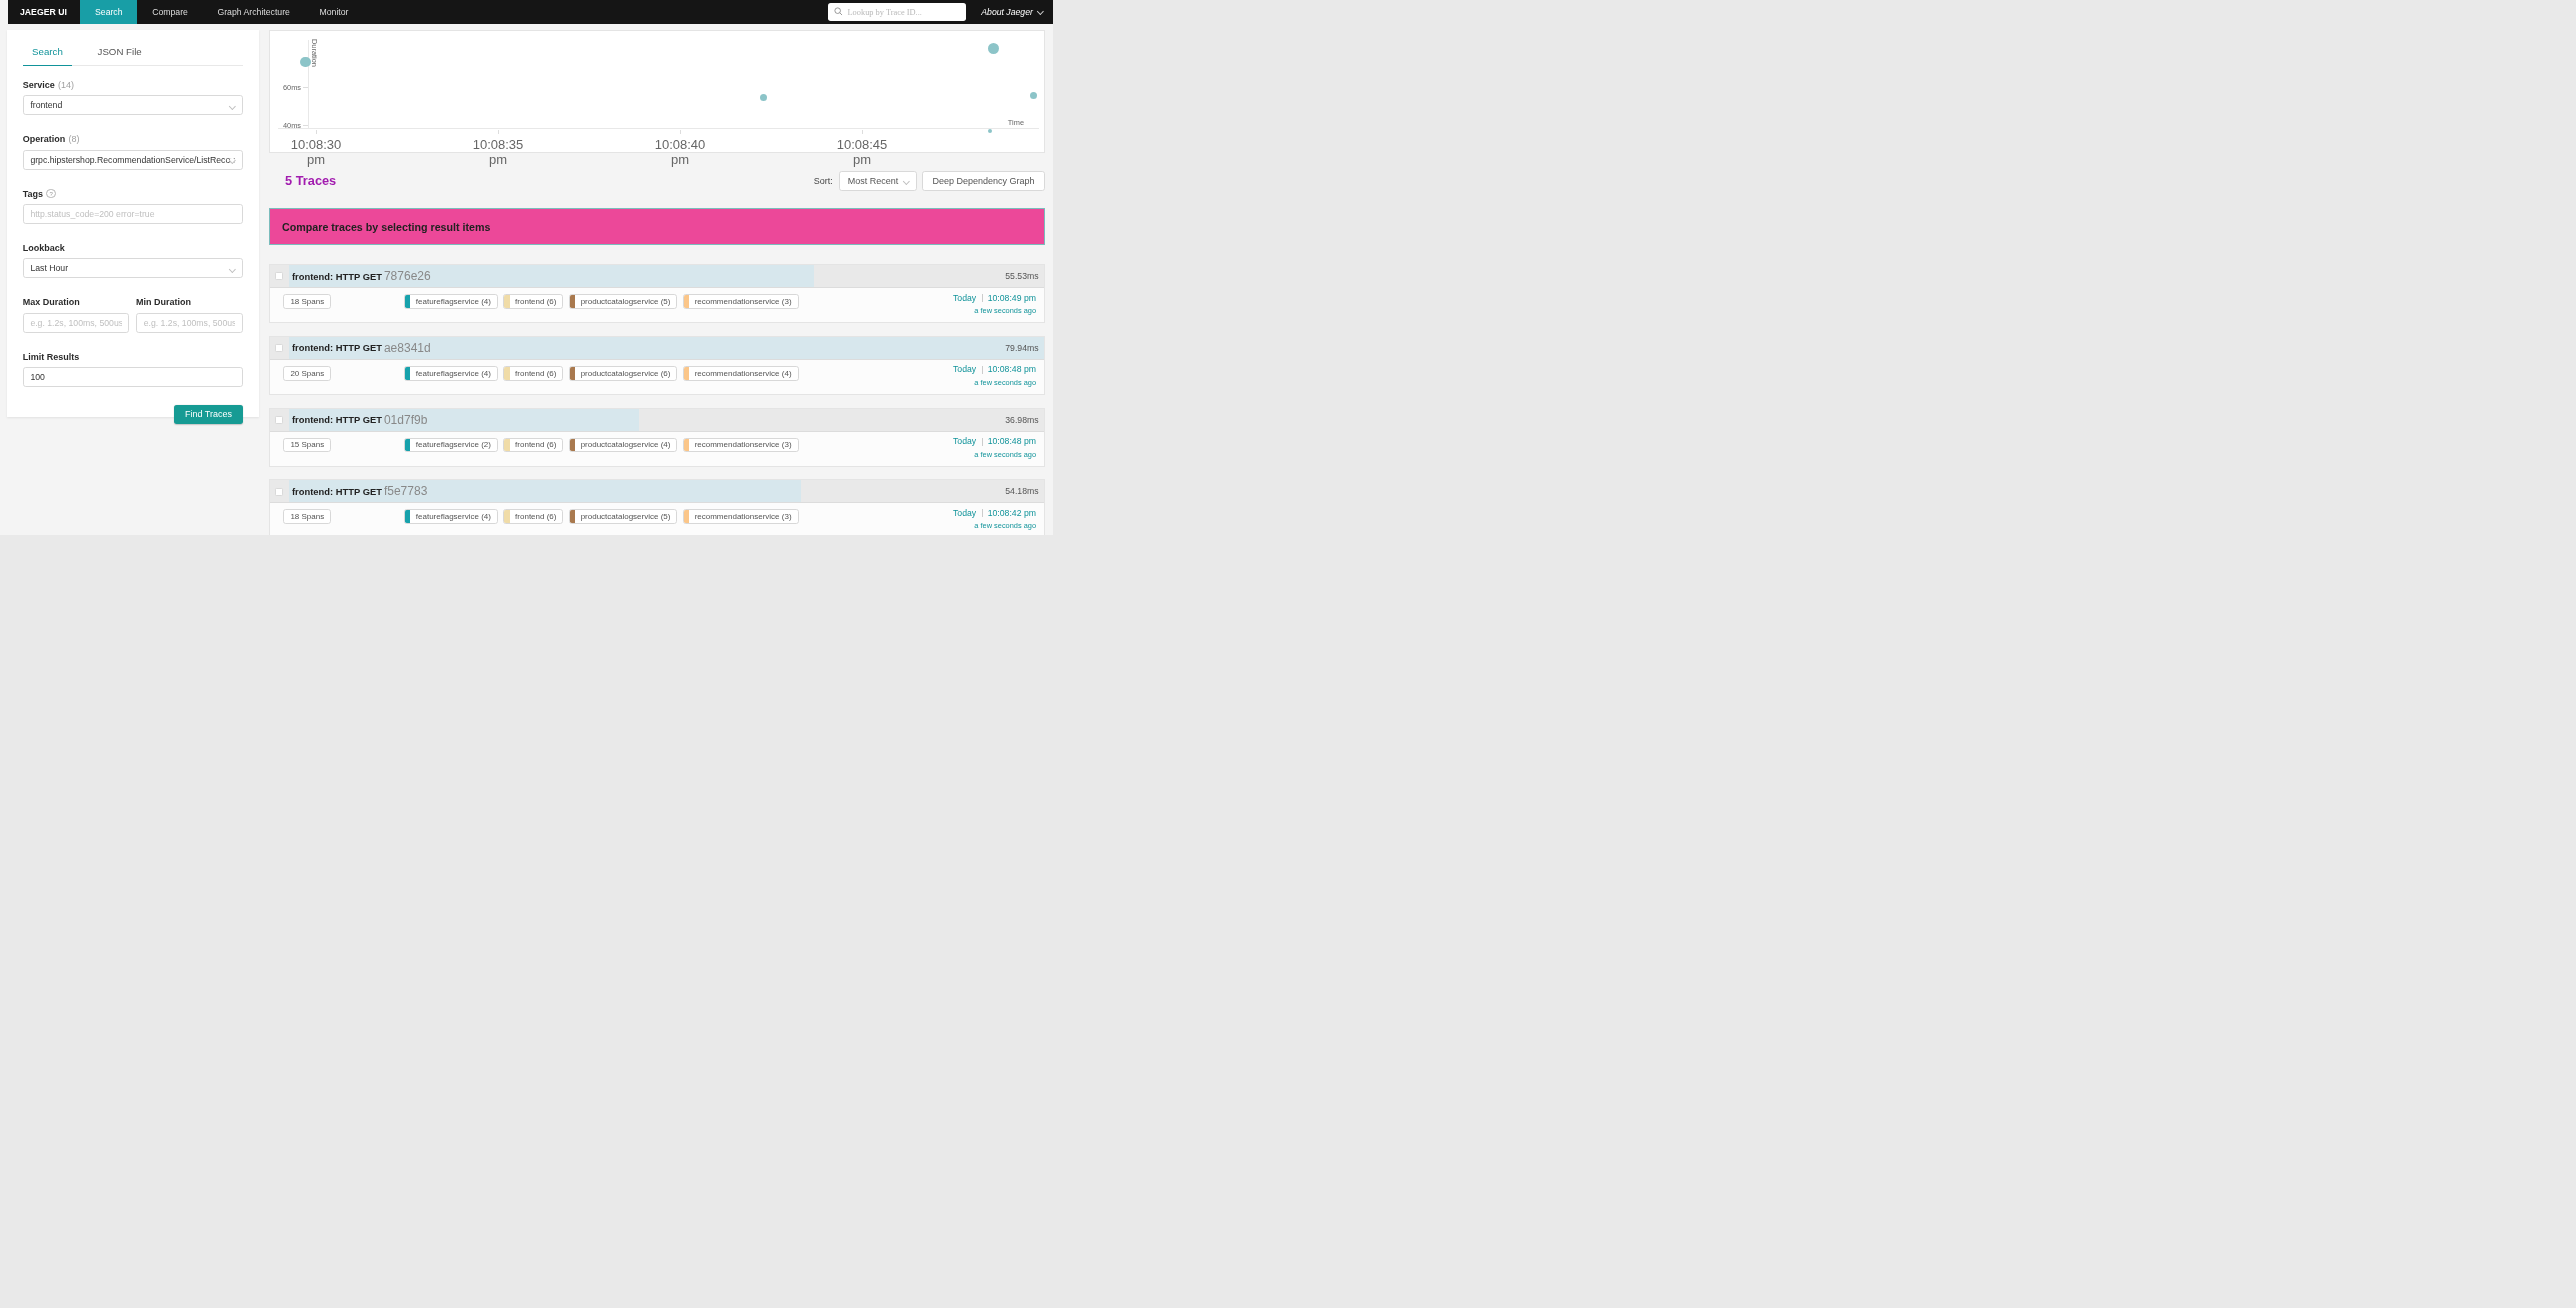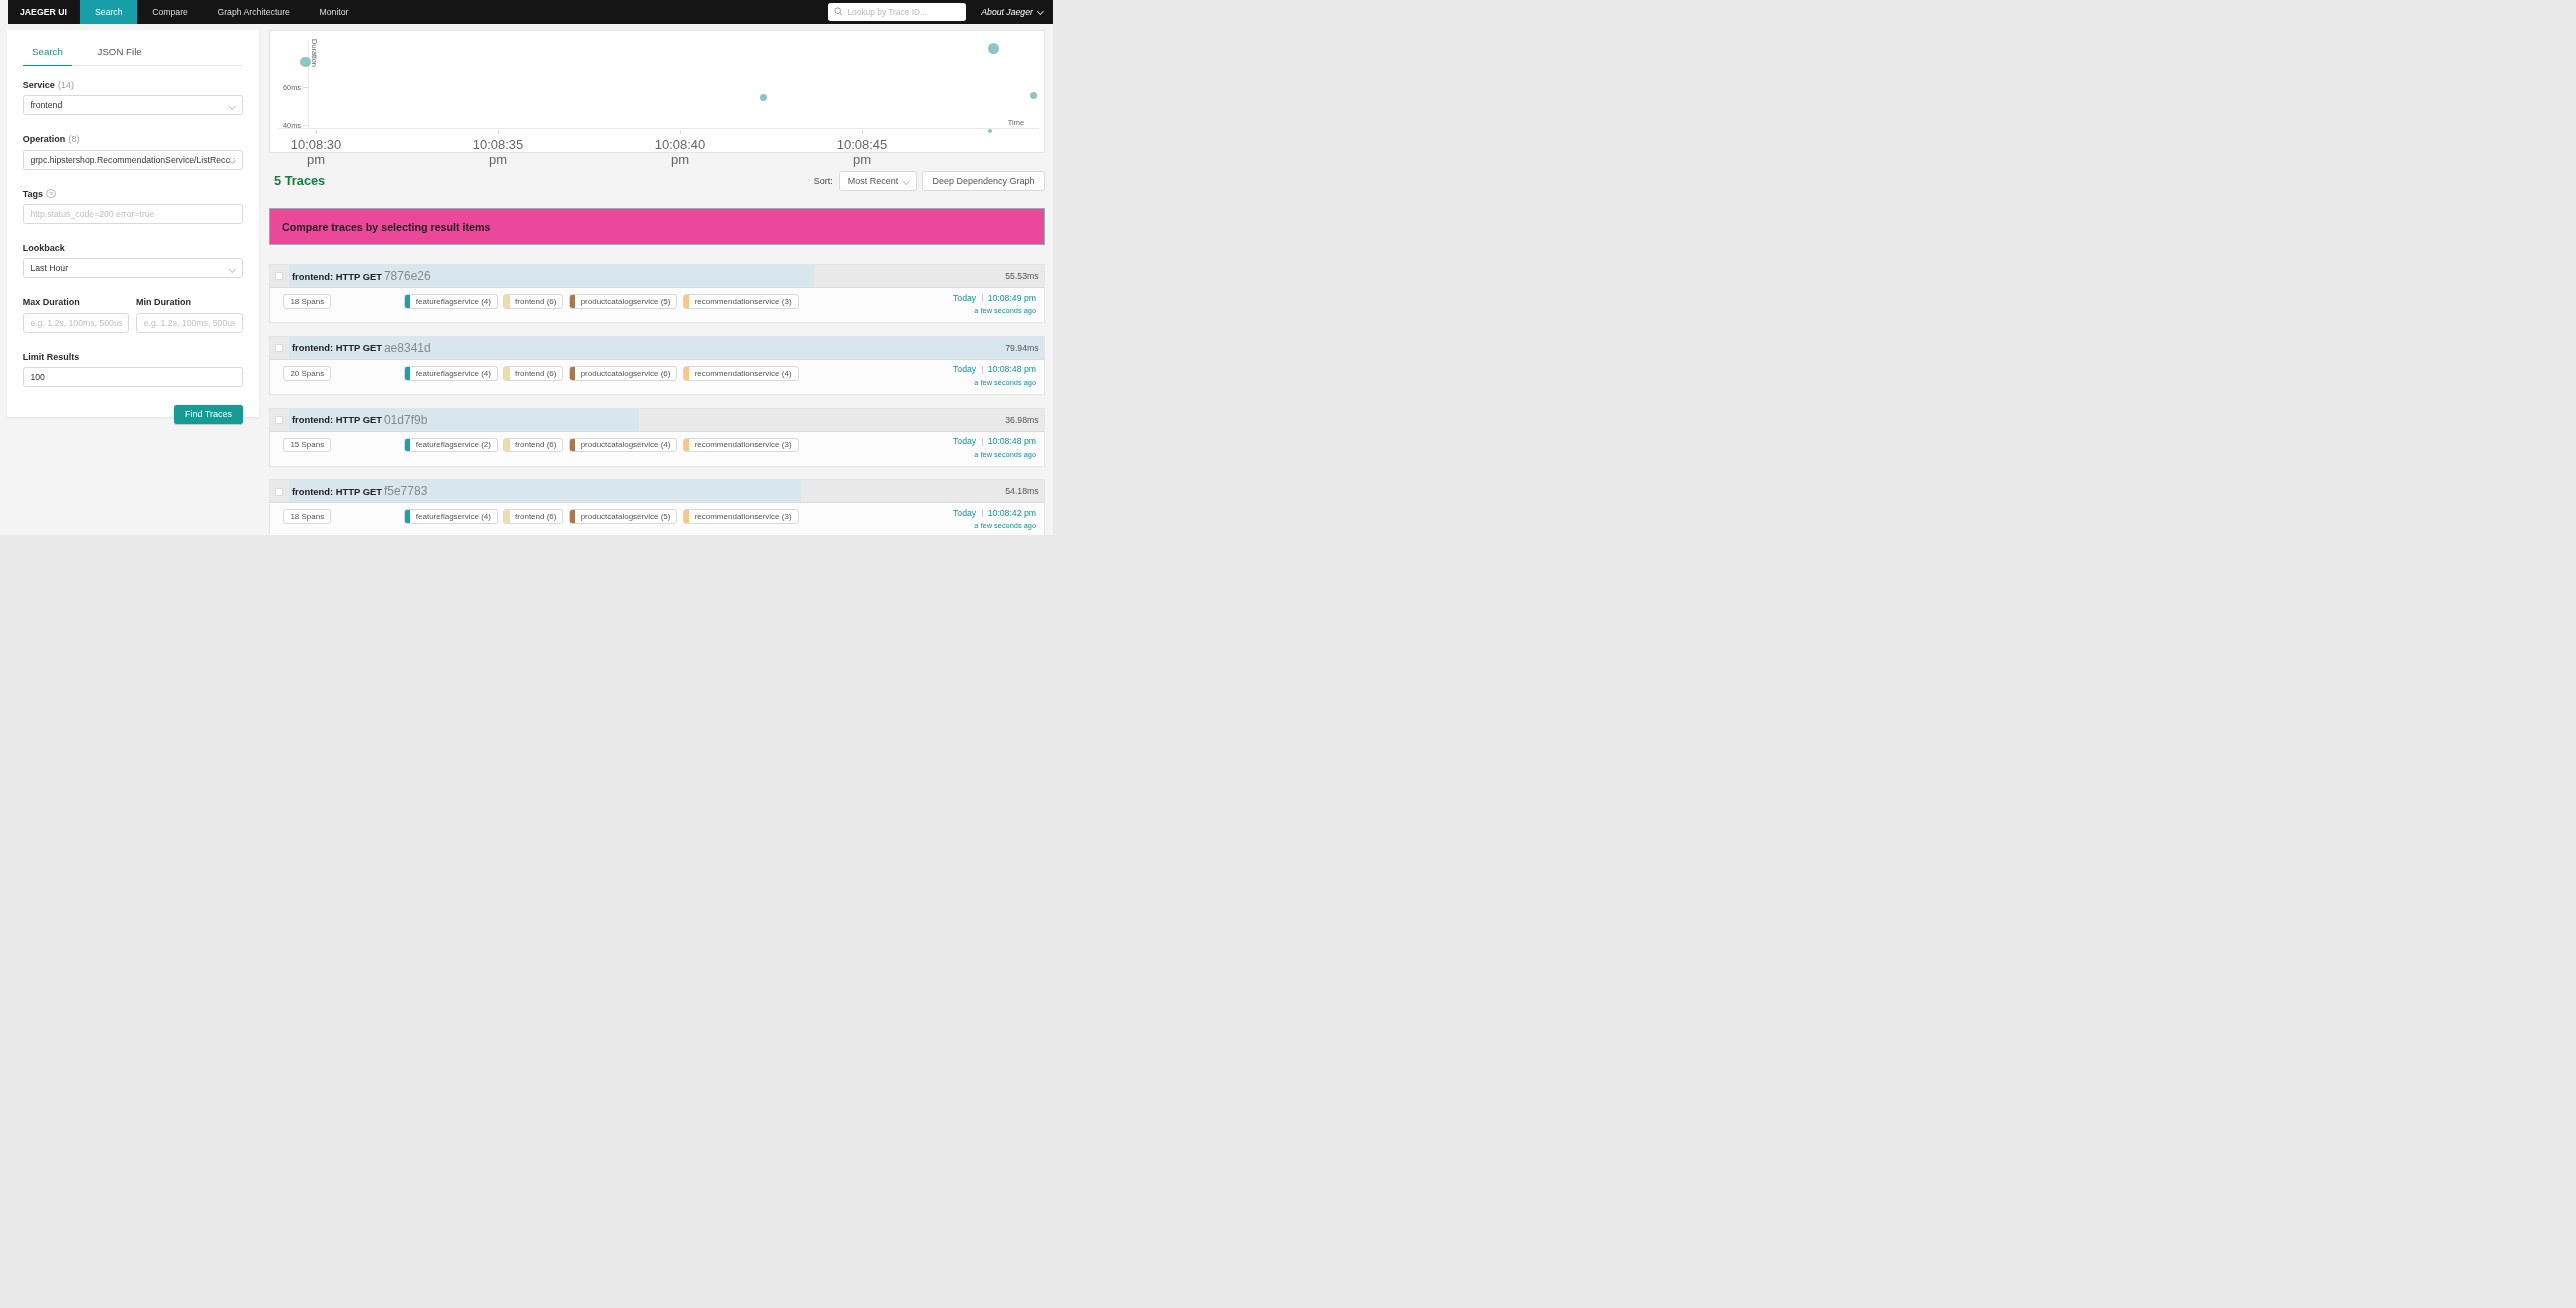--- a/index.html
+++ b/index.html
@@ -7,21 +7,21 @@
   body { font-family:"Liberation Sans", sans-serif; }
   .page { position:relative; width:1053px; height:535px; background:#f4f4f4; overflow:hidden; }
 
   
   .nav { position:absolute; top:0; left:8px; right:0; height:24px; background:#151515; display:flex; align-items:stretch; z-index:50; }
   .nav-brand { color:#fff; font-weight:bold; font-size:8.7px; display:flex; align-items:center; padding:0 13.4px 0 12px; }
   .nav-item { color:#ddd; font-size:8.7px; display:flex; align-items:center; padding:0 14.8px; cursor:pointer; }
   .nav-item.active { background:#189ea6; color:#fff; }
   .nav-right { margin-left:auto; display:flex; align-items:center; padding-right:10.7px; }
   .nav-search { position:relative; width:138px; height:17.5px; background:#fff; border-radius:2.7px; margin-right:14.8px; }
-  .nav-search input { position:absolute; inset:0; border:none; outline:none; background:transparent; border-radius:4px; padding:0 5.4px 0 19px; font-size:8.4px; color:#333; font-family:Liberation Sans, sans-serif; }
+  .nav-search input { position:absolute; inset:0; border:none; outline:none; background:transparent; border-radius:4px; padding:0 5.4px 0 19px; font-size:8.4px; color:#333; font-family:Liberation Serif, serif; }
   .nav-search input::placeholder { color:#b9b9b9; }
   .mag { position:absolute; left:5.4px; top:4px; width:8.7px; height:8.7px; }
   .mag svg { display:block; }
   .about { color:#fff; font-size:8.7px; display:flex; align-items:center; gap:4.7px; cursor:pointer;font-style:italic; }
   .chev { width:4.7px; height:4.7px; border-right:1px solid #bfbfbf; border-bottom:1px solid #bfbfbf; transform:rotate(45deg); display:inline-block; }
   .about .chev { border-color:#ccc; margin-top:-2px; }
 
   
   .sidebar { position:absolute; left:6.7px; top:30px; width:252px; height:387px; background:#fff; box-shadow:0 0.7px 2px rgba(0,0,0,0.08); }
   .side-inner { padding:9.4px 16px 0 16px; }
@@ -53,21 +53,21 @@
   .ytick { position:absolute; width:5.4px; height:0.7px; background:#ddd; left:33px; }
   .ytick-label { position:absolute; right:747px; width:27px; text-align:right; font-size:7.4px; color:#666; }
   .xtick { position:absolute; width:0.7px; height:4px; background:#ddd; top:99px; }
   .xtick-label { position:absolute; top:106px; width:60px; margin-left:-30px; text-align:center; font-size:13px; color:#666; }
   .ylab { position:absolute; left:40px; top:8px; writing-mode:vertical-rl; font-size:7.4px; color:#666; }
   .xlab { position:absolute; right:20px; top:87px; font-size:7.4px; color:#666; }
   .dot { position:absolute; border-radius:50%; cursor:pointer; }
 
   
   .res-head { display:flex; align-items:center; height:55px; }
-  .res-title { font-size:12.8px; font-weight:bold; color:#15803d; margin-left:5px; }
+  .res-title { font-size:12.8px; font-weight:bold; color:#a21caf; margin-left:16px; }
   .res-right { margin-left:auto; display:flex; align-items:center; gap:5.4px; }
   .sort-label { font-size:9px; color:#444; margin-right:1.3px; }
   .sort-sel { position:relative; height:20px; min-width:64px; border:0.7px solid #d9d9d9; border-radius:2.7px; background:#fff; display:flex; align-items:center; padding:0 17.5px 0 7.4px; font-size:9px; color:#555; cursor:pointer; }
   .sort-sel .chev { position:absolute; right:6.7px; top:7.4px; }
   .ddg-btn { height:20px; border:0.7px solid #d9d9d9; border-radius:2.7px; background:#fff; font-size:9px; color:#555; padding:0 9.4px; cursor:pointer; font-family:inherit; }
 
   
   .banner { height:37px; background:#ec4899; border:0.7px solid #7abcbc; display:flex; align-items:center; padding:0 12px; margin-bottom:19px; }
   .banner-text { font-size:10.7px; font-weight:bold; color:#222; }
 

